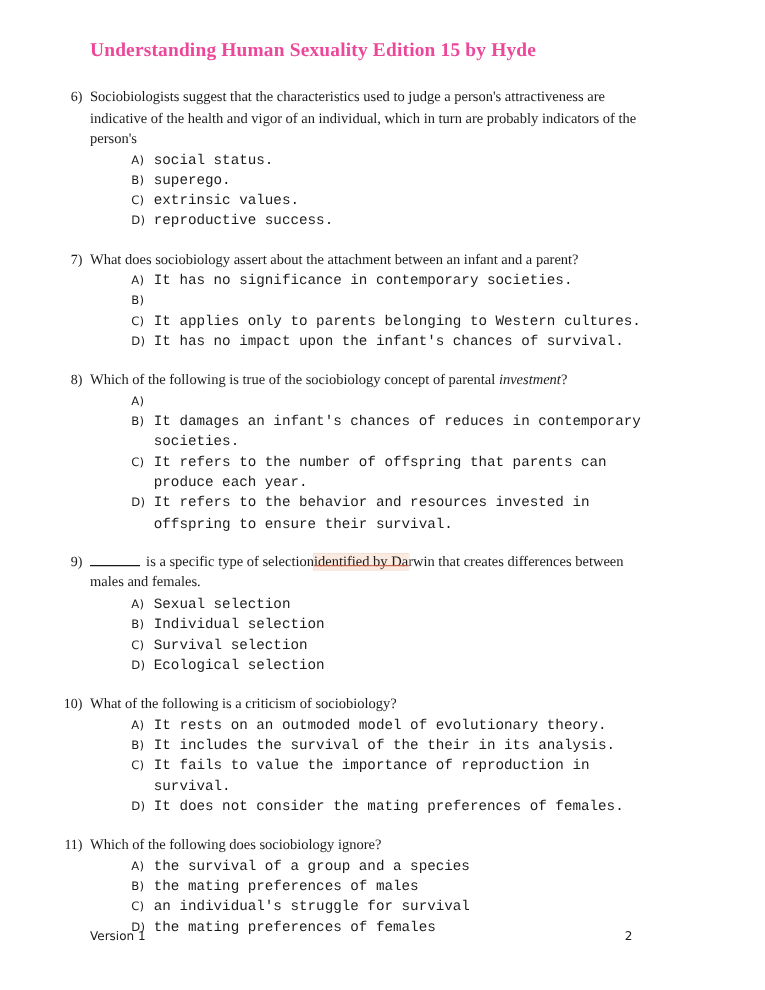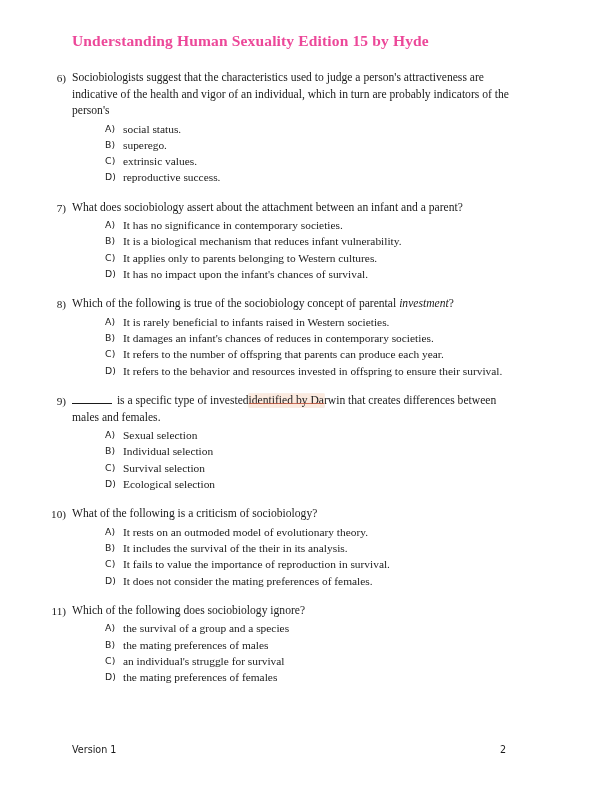--- a/index.html
+++ b/index.html
@@ -123,21 +123,21 @@
     margin-left: 105px;
     font-family: "DejaVu Sans", "Liberation Sans", sans-serif;
     font-size: 9.3px;
     line-height: 16.3px;
     color: #1a1a1a;
     text-align: left;
     letter-spacing: 0.2px;
   }
 
   .opt-text {
-    font-family: Liberation Serif, serif;
+    font-family: Liberation Mono, monospace;
     font-size: 11.4px;
     line-height: 16.3px;
     color: #1a1a1a;
     max-width: 400px;
   }
 
   
   .footer {
     position: absolute;
     left: 72px;
@@ -191,60 +191,58 @@
           <div class="q-num">7)</div>
           <div class="q-text"><span>What does sociobiology assert about the attachment between an infant and a parent?</span></div>
         </div>
         <div class="options">
           <div class="option-row">
             <div class="opt-letter">A)</div>
             <div class="opt-text">It has no significance in contemporary societies.</div>
           </div>
           <div class="option-row">
             <div class="opt-letter">B)</div>
-            <div class="opt-text">It is a biological mechanism that reduces infant vulnerability.</div>
           </div>
           <div class="option-row">
             <div class="opt-letter">C)</div>
             <div class="opt-text">It applies only to parents belonging to Western cultures.</div>
           </div>
           <div class="option-row">
             <div class="opt-letter">D)</div>
             <div class="opt-text">It has no impact upon the infant's chances of survival.</div>
           </div>
         </div>
       </div>
       <div class="question-block">
         <div class="q-row">
           <div class="q-num">8)</div>
           <div class="q-text"><span>Which of the following is true of the sociobiology concept of parental </span><i>investment</i><span>?</span></div>
         </div>
         <div class="options">
           <div class="option-row">
             <div class="opt-letter">A)</div>
-            <div class="opt-text">It is rarely beneficial to infants raised in Western societies.</div>
           </div>
           <div class="option-row">
             <div class="opt-letter">B)</div>
             <div class="opt-text">It damages an infant's chances of reduces in contemporary societies.</div>
           </div>
           <div class="option-row">
             <div class="opt-letter">C)</div>
             <div class="opt-text">It refers to the number of offspring that parents can produce each year.</div>
           </div>
           <div class="option-row">
             <div class="opt-letter">D)</div>
             <div class="opt-text">It refers to the behavior and resources invested in offspring to ensure their survival.</div>
           </div>
         </div>
       </div>
       <div class="question-block">
         <div class="q-row">
           <div class="q-num">9)</div>
-          <div class="q-text"><span class="blank"></span><span> is a specific type of invested</span><span class="marked">identified by Da</span><span>rwin that creates differences between males and females.</span></div>
+          <div class="q-text"><span class="blank"></span><span> is a specific type of selection</span><span class="marked">identified by Da</span><span>rwin that creates differences between males and females.</span></div>
         </div>
         <div class="options">
           <div class="option-row">
             <div class="opt-letter">A)</div>
             <div class="opt-text">Sexual selection</div>
           </div>
           <div class="option-row">
             <div class="opt-letter">B)</div>
             <div class="opt-text">Individual selection</div>
           </div>

